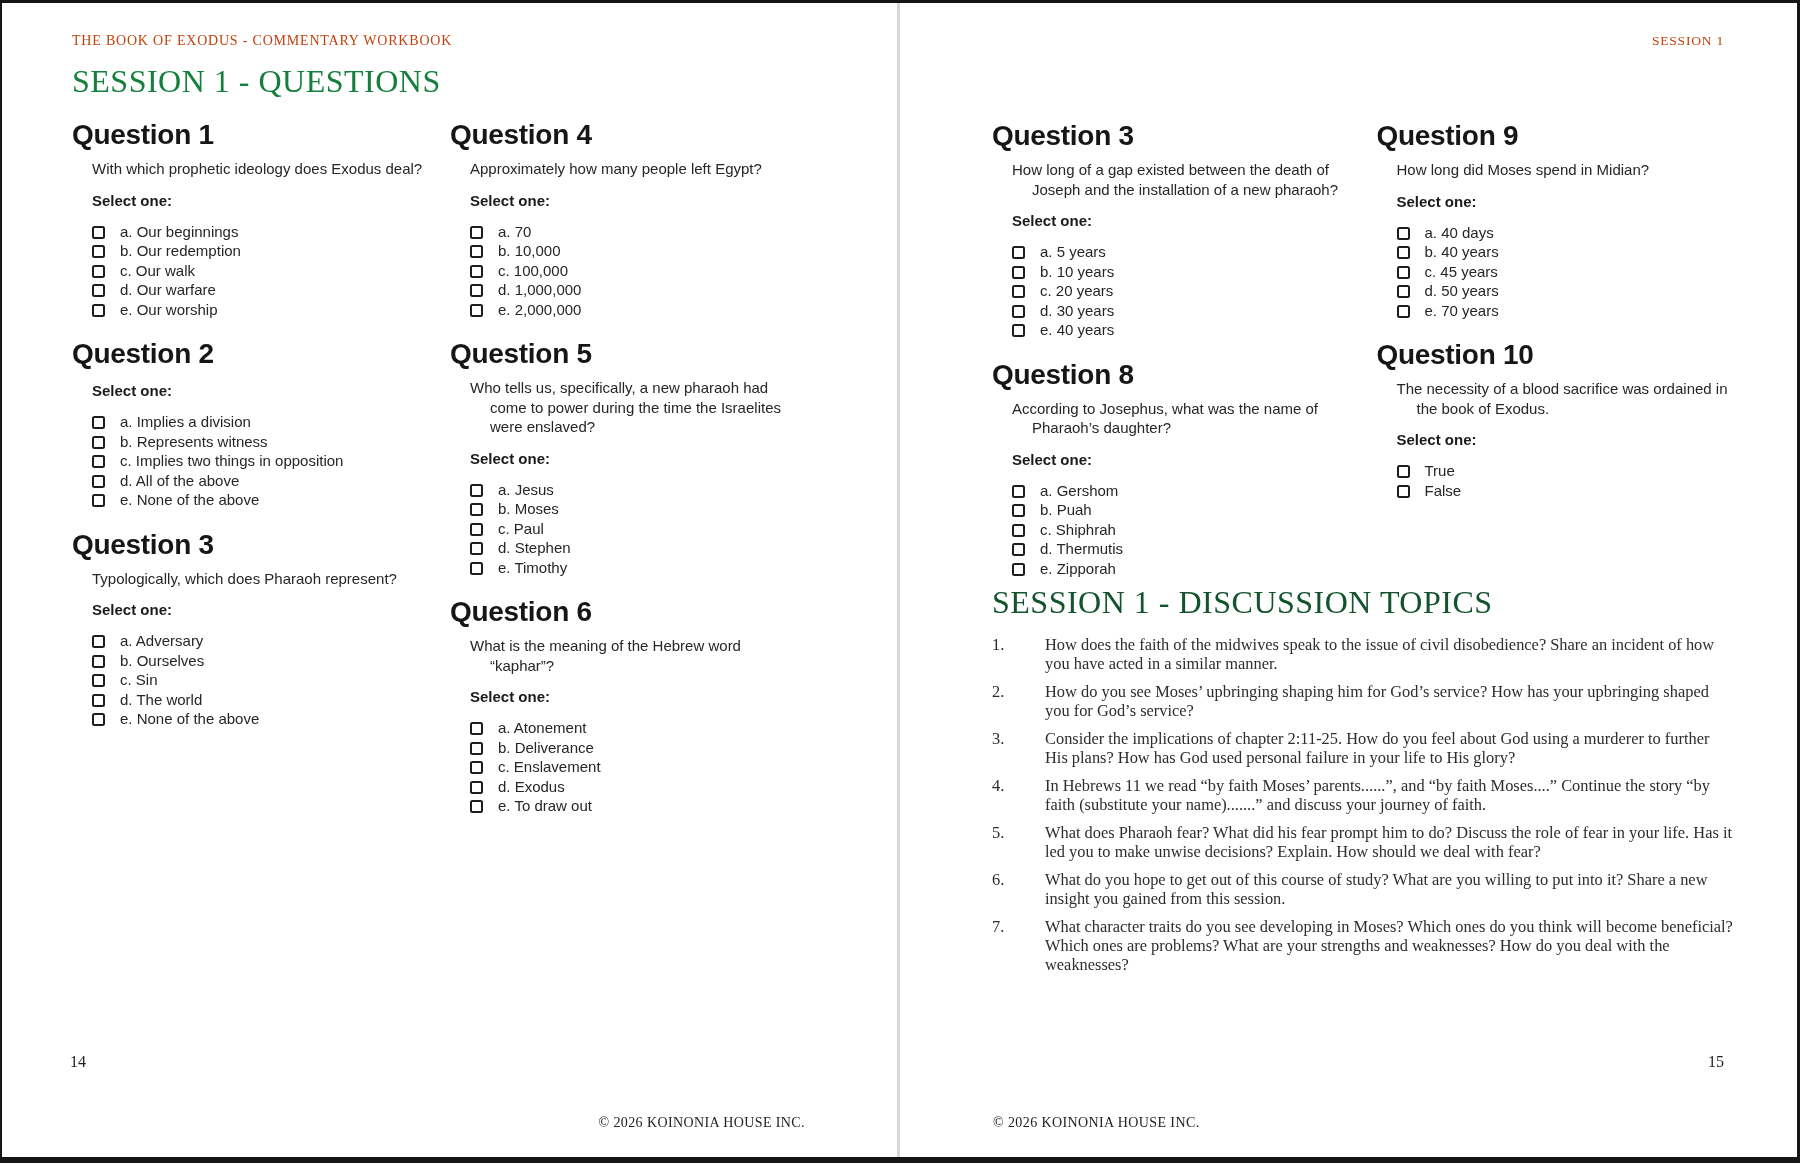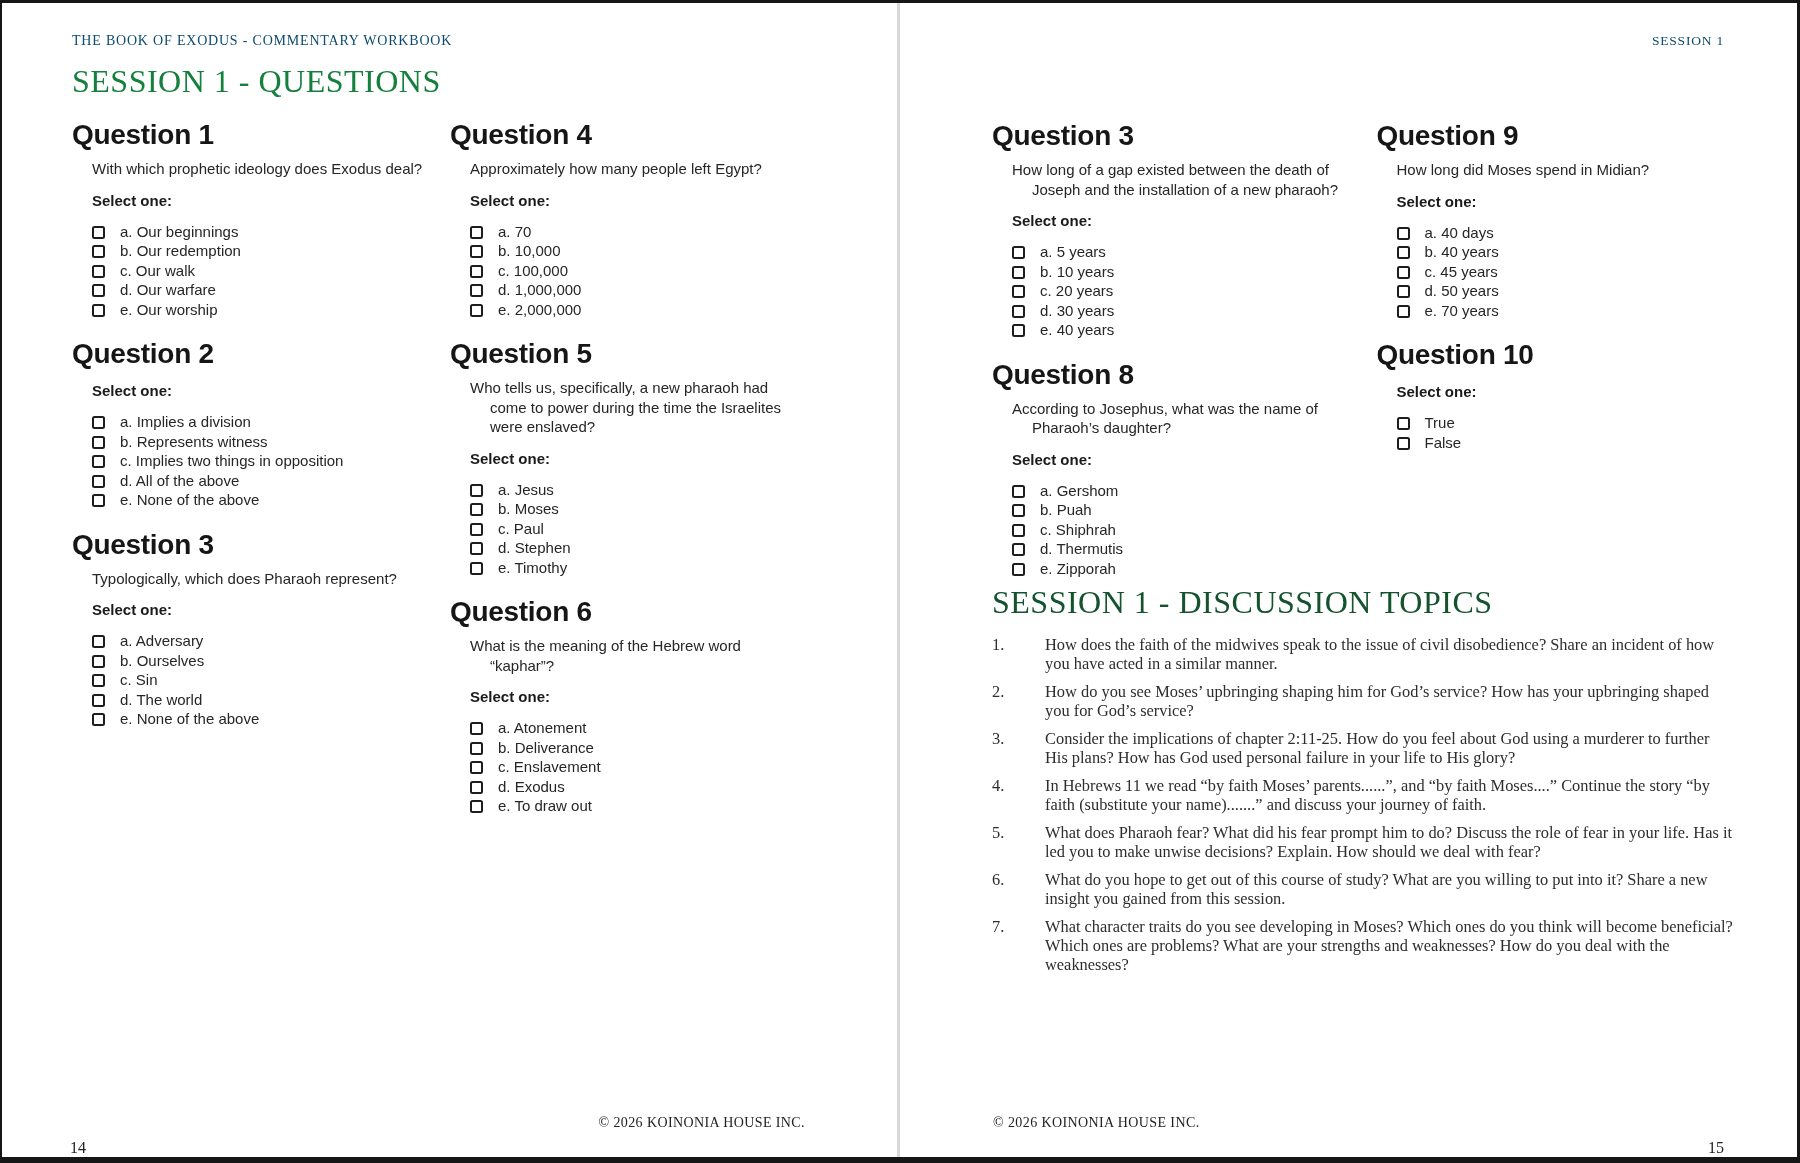--- a/index.html
+++ b/index.html
@@ -11,21 +11,21 @@
     background:#ffffff; display:flex; overflow:hidden;
     font-family:"Liberation Sans", sans-serif;
   }
   .page { position:relative; box-sizing:border-box; height:100%; }
   .page-left  { width:895px; padding:30px 95px 0 70px; }
   .gutter { width:3px; background:#d8d8d8; height:100%; flex:0 0 auto; }
   .page-right { flex:1; padding:30px 62px 0 92px; }
 
   .running-header {
     font-family:"Liberation Serif", serif; font-size:14px; letter-spacing:0.8px;
-    color:#0c4a6e; white-space:nowrap;
+    color:#c2410c; white-space:nowrap;
   }
   .page-right .running-header { text-align:right; font-size:13.5px; padding-right:11px; }
 
   .doc-title {
     font-family:"Liberation Serif", serif; font-weight:400;
     font-size:32px; letter-spacing:0.5px; color:#15803d; margin:14px 0 0;
   }
 
   .qgrid { display:grid; grid-template-columns:1fr 1fr; column-gap:26px; margin-top:20px; }
   .page-right .qgrid { margin-top:72px; }
@@ -57,21 +57,21 @@
   }
   .dlist { margin-top:14px; }
   .ditem {
     display:flex; font-family:"Liberation Serif", serif;
     font-size:16.4px; line-height:19px; color:#2d2d2d; margin-bottom:9px;
   }
   .dnum { flex:0 0 53px; }
   .dtext { flex:1; }
 
   .pagenum {
-    position:absolute; top:1136px;
+    position:absolute; top:1050px;
     font-family:"Liberation Serif", serif; font-size:16px; color:#222;
   }
   .page-left  .pagenum { left:68px; }
   .page-right .pagenum { right:73px; }
   .copyright {
     position:absolute; top:1112px;
     font-family:"Liberation Serif", serif; font-size:14px; letter-spacing:0.4px;
     color:#222; white-space:nowrap;
   }
   .page-left  .copyright { right:92px; }
@@ -340,20 +340,21 @@
                 <span class="opt-label">d. 50 years</span>
               </div>
               <div class="opt">
                 <span class="cb"></span>
                 <span class="opt-label">e. 70 years</span>
               </div>
             </div>
           </div>
           <div class="qblock">
             <h3 class="qtitle">Question 10</h3>
+            <p class="qtext">The necessity of a blood sacrifice was ordained in the book of Exodus.</p>
             <p class="select-label">Select one:</p>
             <div class="opts">
               <div class="opt">
                 <span class="cb"></span>
                 <span class="opt-label">True</span>
               </div>
               <div class="opt">
                 <span class="cb"></span>
                 <span class="opt-label">False</span>
               </div>

